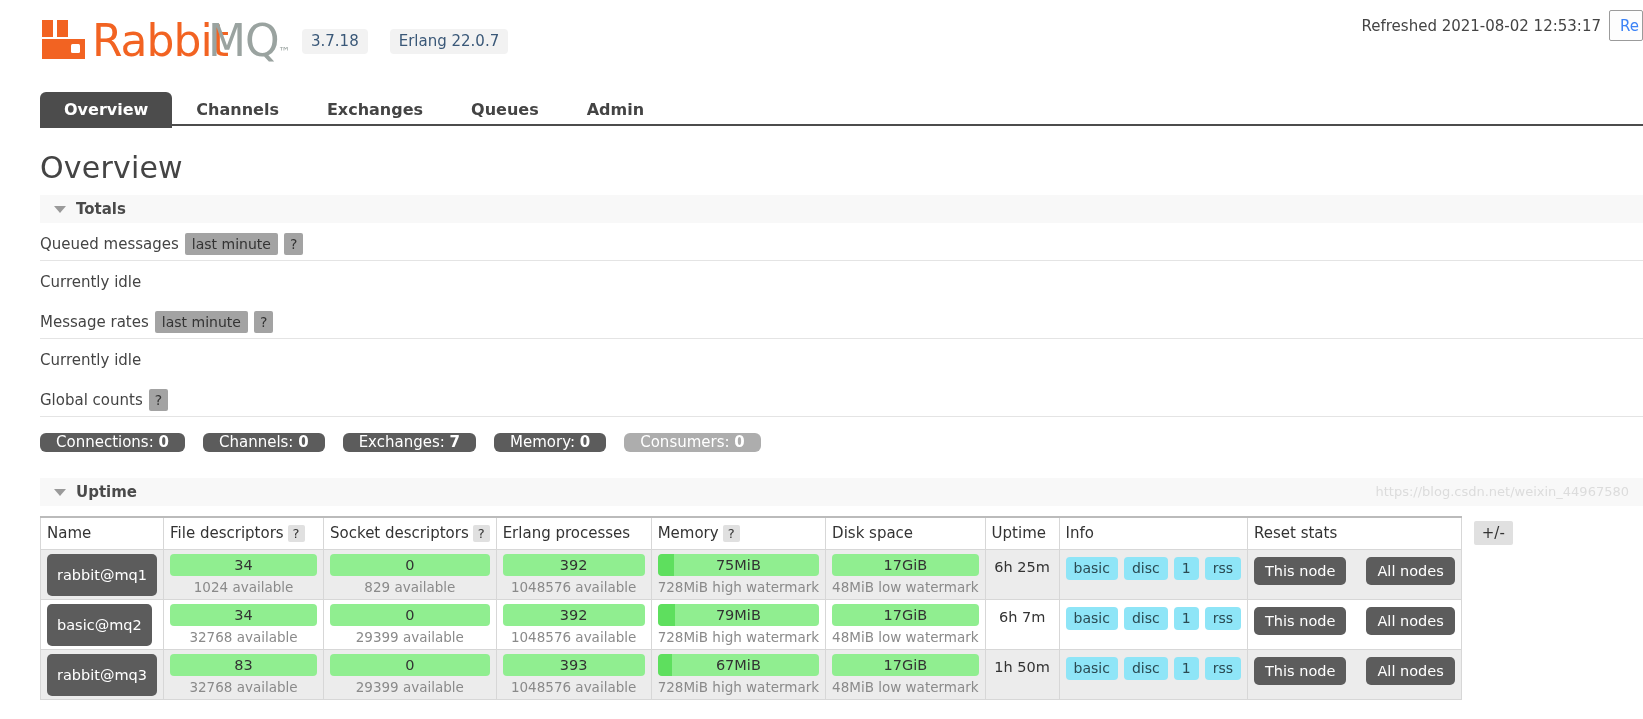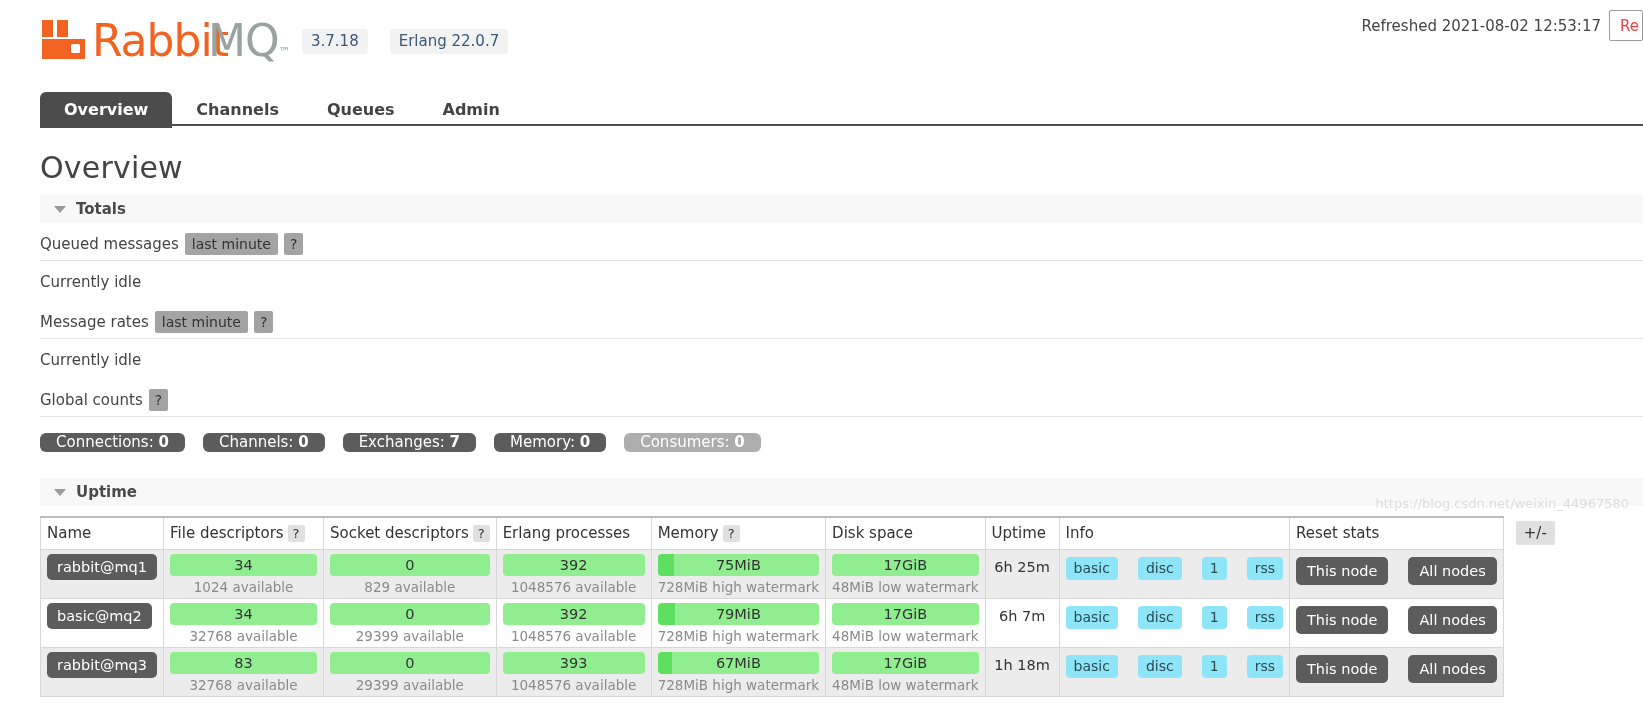--- a/index.html
+++ b/index.html
@@ -48,21 +48,21 @@
     gap: 8px;
     font-size: 15px;
     color: #444;
     white-space: nowrap;
   }
   .refresh-btn {
     border: 1px solid #9b9b9b;
     background: #fdfdfd;
     padding: 6px 10px;
     font-size: 15px;
-    color: #ef4444;
+    color: #3b82f6;
     border-radius: 2px;
     overflow: hidden;
     width: 34px;
     text-align: left;
     height: 31px;
     white-space: nowrap;
   }
 
   
   .nav {
@@ -210,21 +210,21 @@
     height: 47px;
     overflow: hidden;
   }
   tr.shade td { background: #ececec; }
   tr.plain td { background: #ffffff; }
 
   .node-name {
     background: #5c5c5c;
     color: #ffffff;
     font-size: 14.5px;
-    padding: 5px 10px;
+    padding: 13px 10px;
     border-radius: 5px;
     display: inline-block;
     line-height: 16px;
     white-space: nowrap;
     cursor: pointer;
   }
 
   .bar {
     background: #90ee90;
     border-radius: 4px;
@@ -253,21 +253,21 @@
     white-space: nowrap;
   }
 
   .uptime-cell {
     text-align: center;
     font-size: 14.5px;
     color: #333;
     padding-top: 5px;
   }
 
-  .info-badges { display: flex; gap: 20px; padding-top: 3px; }
+  .info-badges { display: flex; gap: 6px; padding-top: 3px; }
   .ibadge {
     background: #8ee5f7;
     color: #2b4a52;
     font-size: 14px;
     padding: 4px 8px;
     border-radius: 4px;
     line-height: 15px;
     cursor: pointer;
   }
 
@@ -300,21 +300,21 @@
   th.plusminus-head {
     border: none !important;
     border-top: none !important;
     background: transparent !important;
     padding-left: 12px !important;
   }
 
   .watermark {
     position: absolute;
     right: 14px;
-    bottom: 5px;
+    bottom: 17px;
     font-size: 13px;
     color: #dcdcdc;
     white-space: nowrap;
   }
 </style>
 </head>
 <body>
 
 <div class="page">
 
@@ -342,20 +342,21 @@
 
     <div class="refresh-area">
       <span>Refreshed 2021-08-02 12:53:17</span>
       <span class="refresh-btn">Re</span>
     </div>
   </div>
 
   <div class="nav">
     <div class="nav-item active">Overview</div>
     <div class="nav-item">Channels</div>
+    <div class="nav-item">Exchanges</div>
     <div class="nav-item">Queues</div>
     <div class="nav-item">Admin</div>
   </div>
   <div class="nav-underline"></div>
 
   <div class="main">
 
     <h1 class="page-title">Overview</h1>
 
     <div class="section-head">
@@ -599,21 +600,21 @@
               </div>
               <div class="sub">728MiB high watermark</div>
             </td>
             <td>
               <div class="bar">
                 <span>17GiB</span>
               </div>
               <div class="sub">48MiB low watermark</div>
             </td>
             <td>
-              <div class="uptime-cell">1h 18m</div>
+              <div class="uptime-cell">1h 50m</div>
             </td>
             <td>
               <div class="info-badges">
                 <span class="ibadge">basic</span>
                 <span class="ibadge">disc</span>
                 <span class="ibadge">1</span>
                 <span class="ibadge">rss</span>
               </div>
             </td>
             <td>

